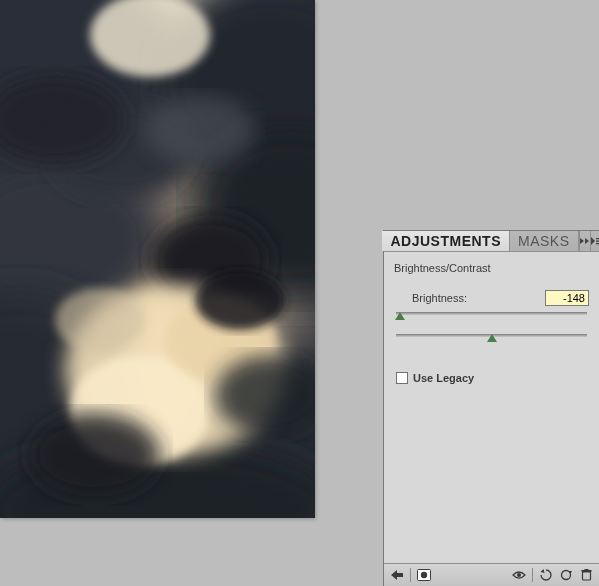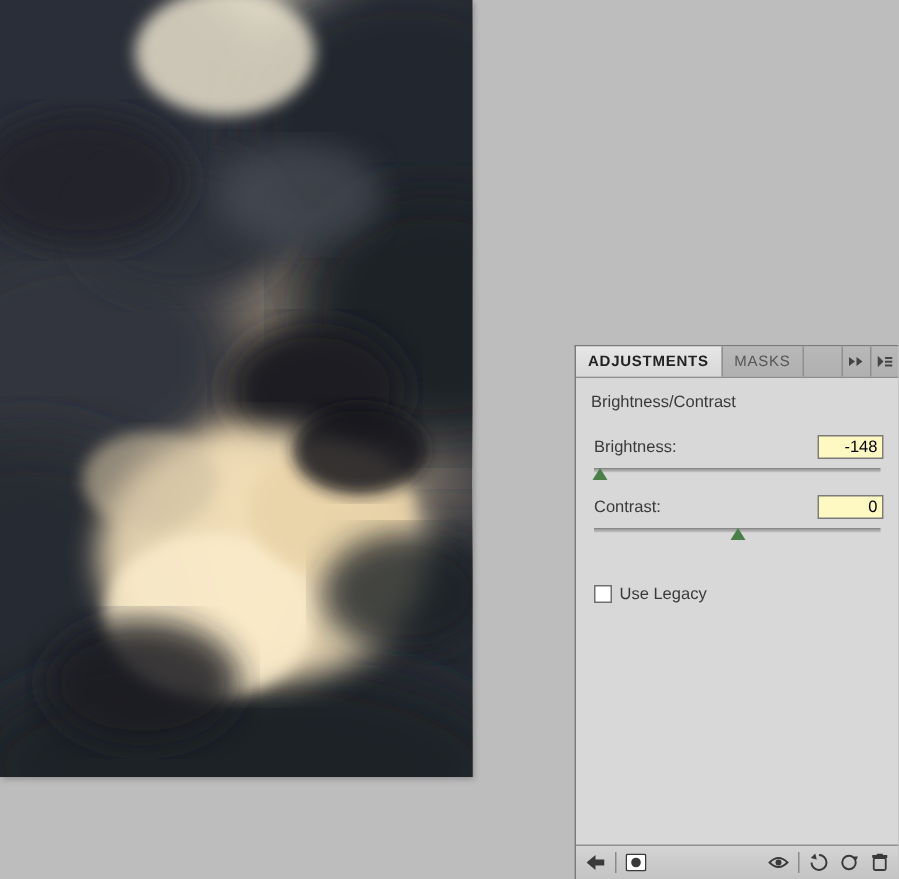--- a/index.html
+++ b/index.html
@@ -48,21 +48,21 @@
     box-sizing: border-box;
     display: flex;
     flex-direction: column;
   }
   .tabbar {
     height: 20px;
     display: flex;
     align-items: stretch;
     background: linear-gradient(#b8b8b8, #b0b0b0);
     border-bottom: 1px solid #8f8f8f;
-    font-size: 10px;
+    font-size: 14px;
     letter-spacing: 0.5px;
     justify-content: center;
   }
   .tab {
     display: flex;
     align-items: center;
     padding: 0 8px;
     color: #555;
     border-right: 1px solid #8f8f8f;
     cursor: default;
@@ -90,21 +90,21 @@
     font-weight: normal;
     font-size: 11px;
     padding: 4px 0 10px 0;
   }
   .field-row {
     display: flex;
     align-items: center;
     justify-content: space-between;
     margin: 6px 0 2px 0;
   }
-  .field-label { font-size: 11px; padding-left: 2px; }
+  .field-label { font-size: 11px; padding-left: 2px; margin-left: 16px; }
   .field-input {
     width: 44px;
     height: 16px;
     border: 1px solid #7a7a7a;
     background: #fef9c3;
     font-size: 11px;
     text-align: right;
     padding: 0 3px;
     box-sizing: border-box;
   }
@@ -128,20 +128,21 @@
     border-right: 5px solid transparent;
     border-bottom: 8px solid #4a7f4a;
     transform: translateX(-5px);
   }
   .checkbox-row {
     display: flex;
     align-items: center;
     gap: 5px;
     margin-top: 28px;
     padding-left: 2px;
+    font-weight: bold;
   }
   .checkbox {
     width: 12px; height: 12px;
     border: 1px solid #6f6f6f;
     background: #fff;
     box-sizing: border-box;
   }
   
   .panel-bottom {
     height: 22px;
@@ -248,24 +249,20 @@
 
       <div class="field-row">
         <span class="field-label">Brightness:</span>
         <input class="field-input" value="-148" style="">
       </div>
       <div class="slider">
         <div class="slider-track"></div>
         <div class="slider-thumb" id="thumb-brightness" style="left: 3%;"></div>
       </div>
 
-      <div class="field-row">
-        <span class="field-label">Contrast:</span>
-        <input class="field-input" value="0" style="">
-      </div>
       <div class="slider">
         <div class="slider-track"></div>
         <div class="slider-thumb" id="thumb-contrast" style="left: 50%;"></div>
       </div>
 
       <div class="checkbox-row">
         <span class="checkbox"></span>
         <span>Use Legacy</span>
       </div>
     </div>

